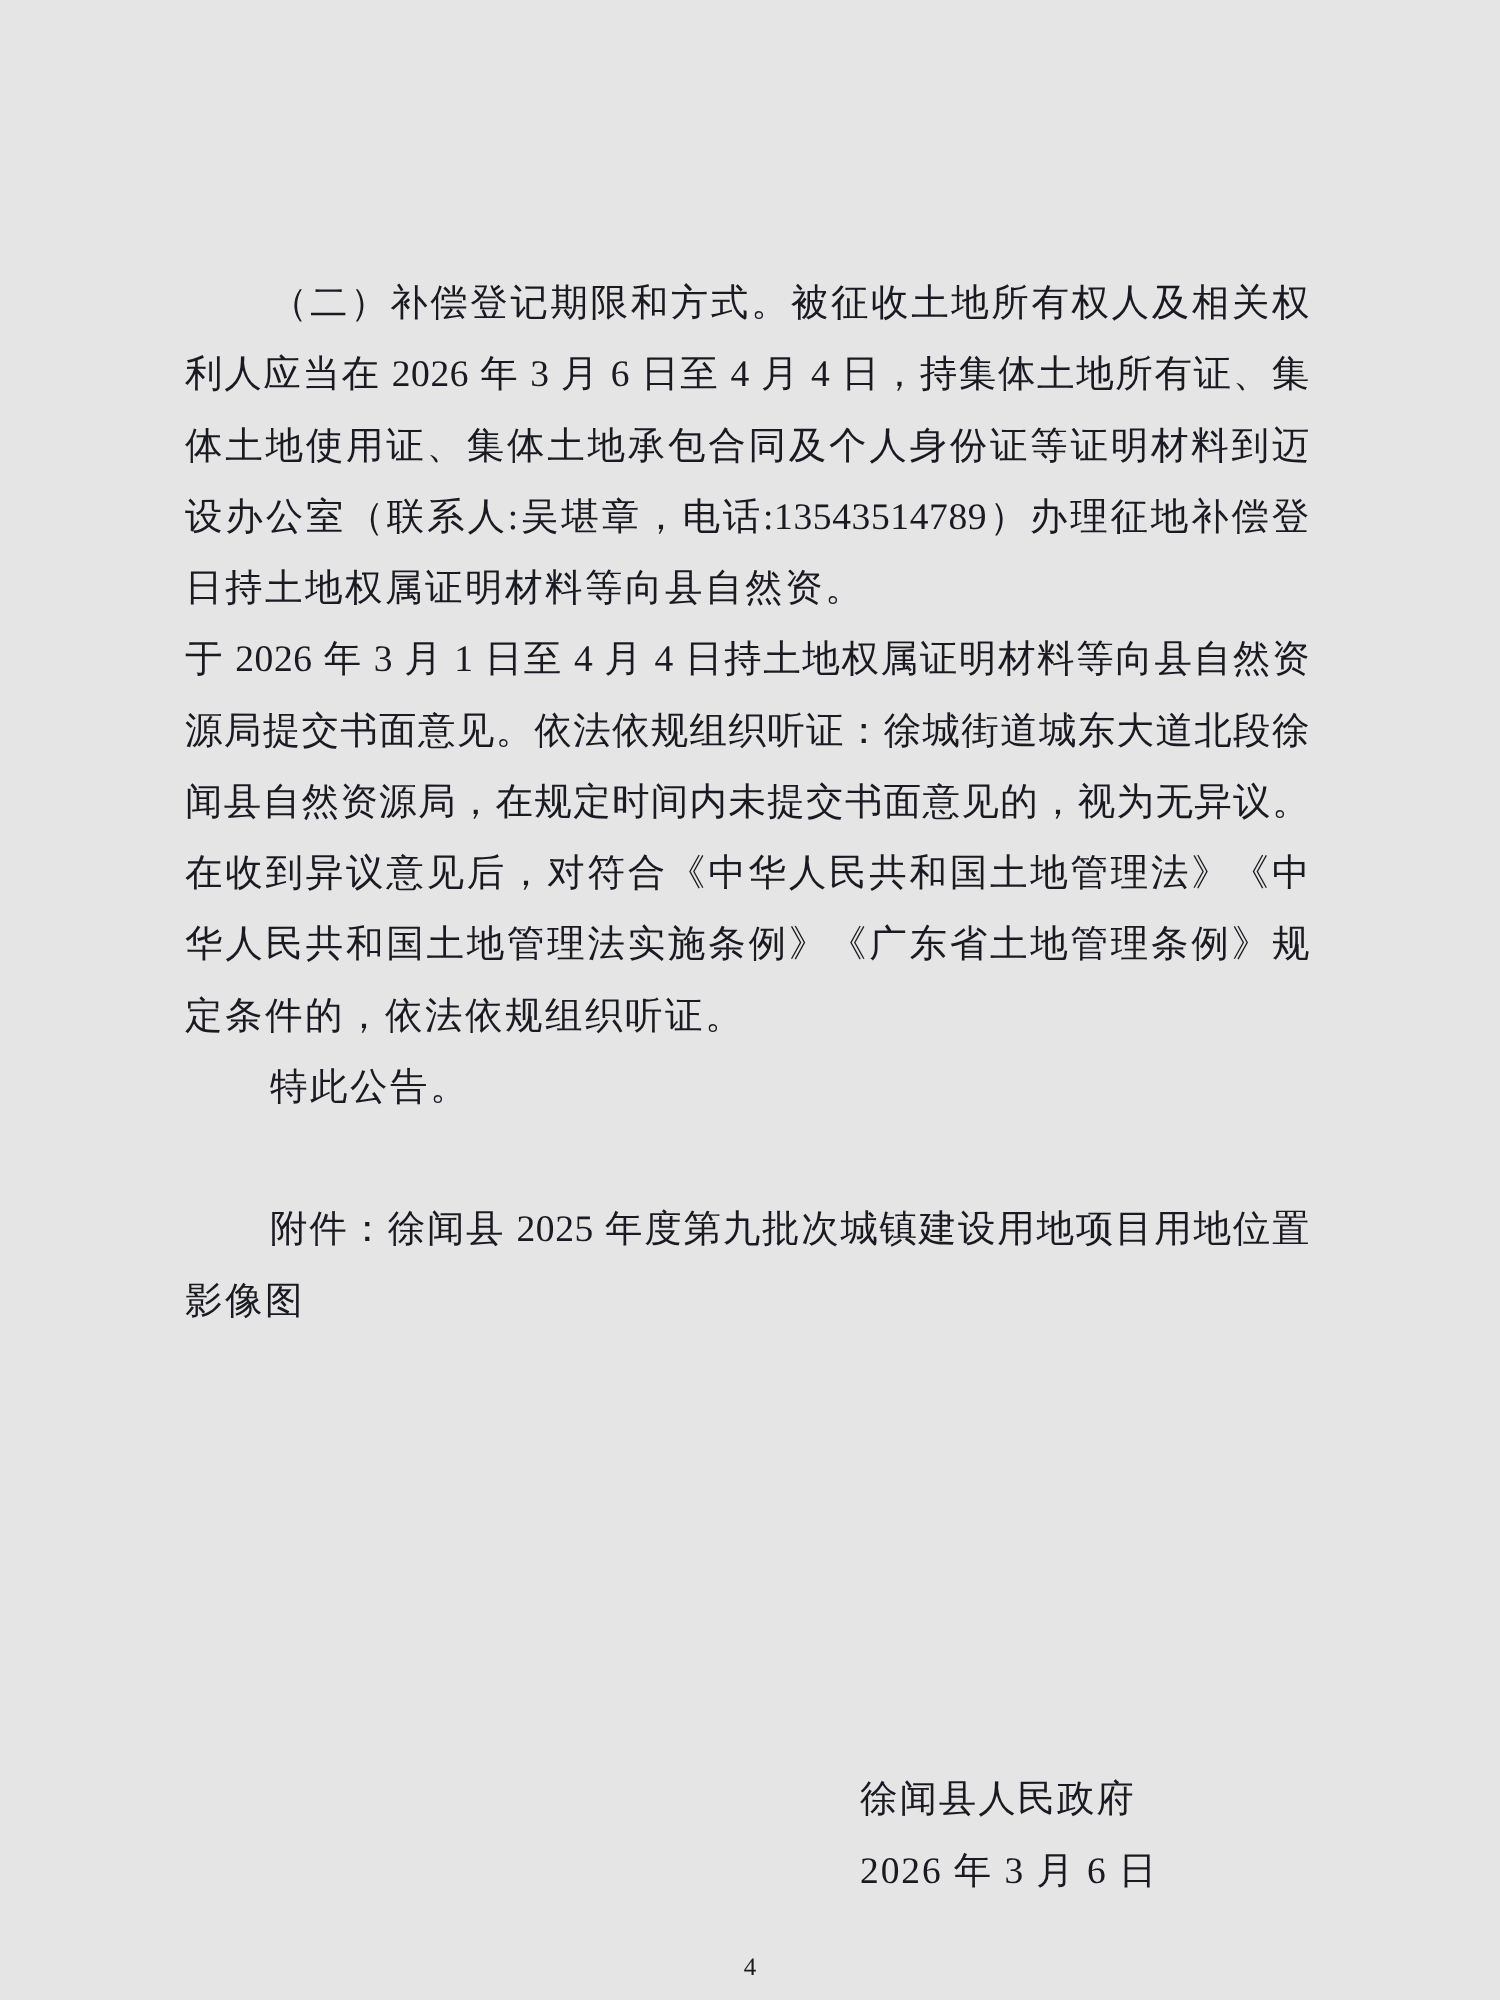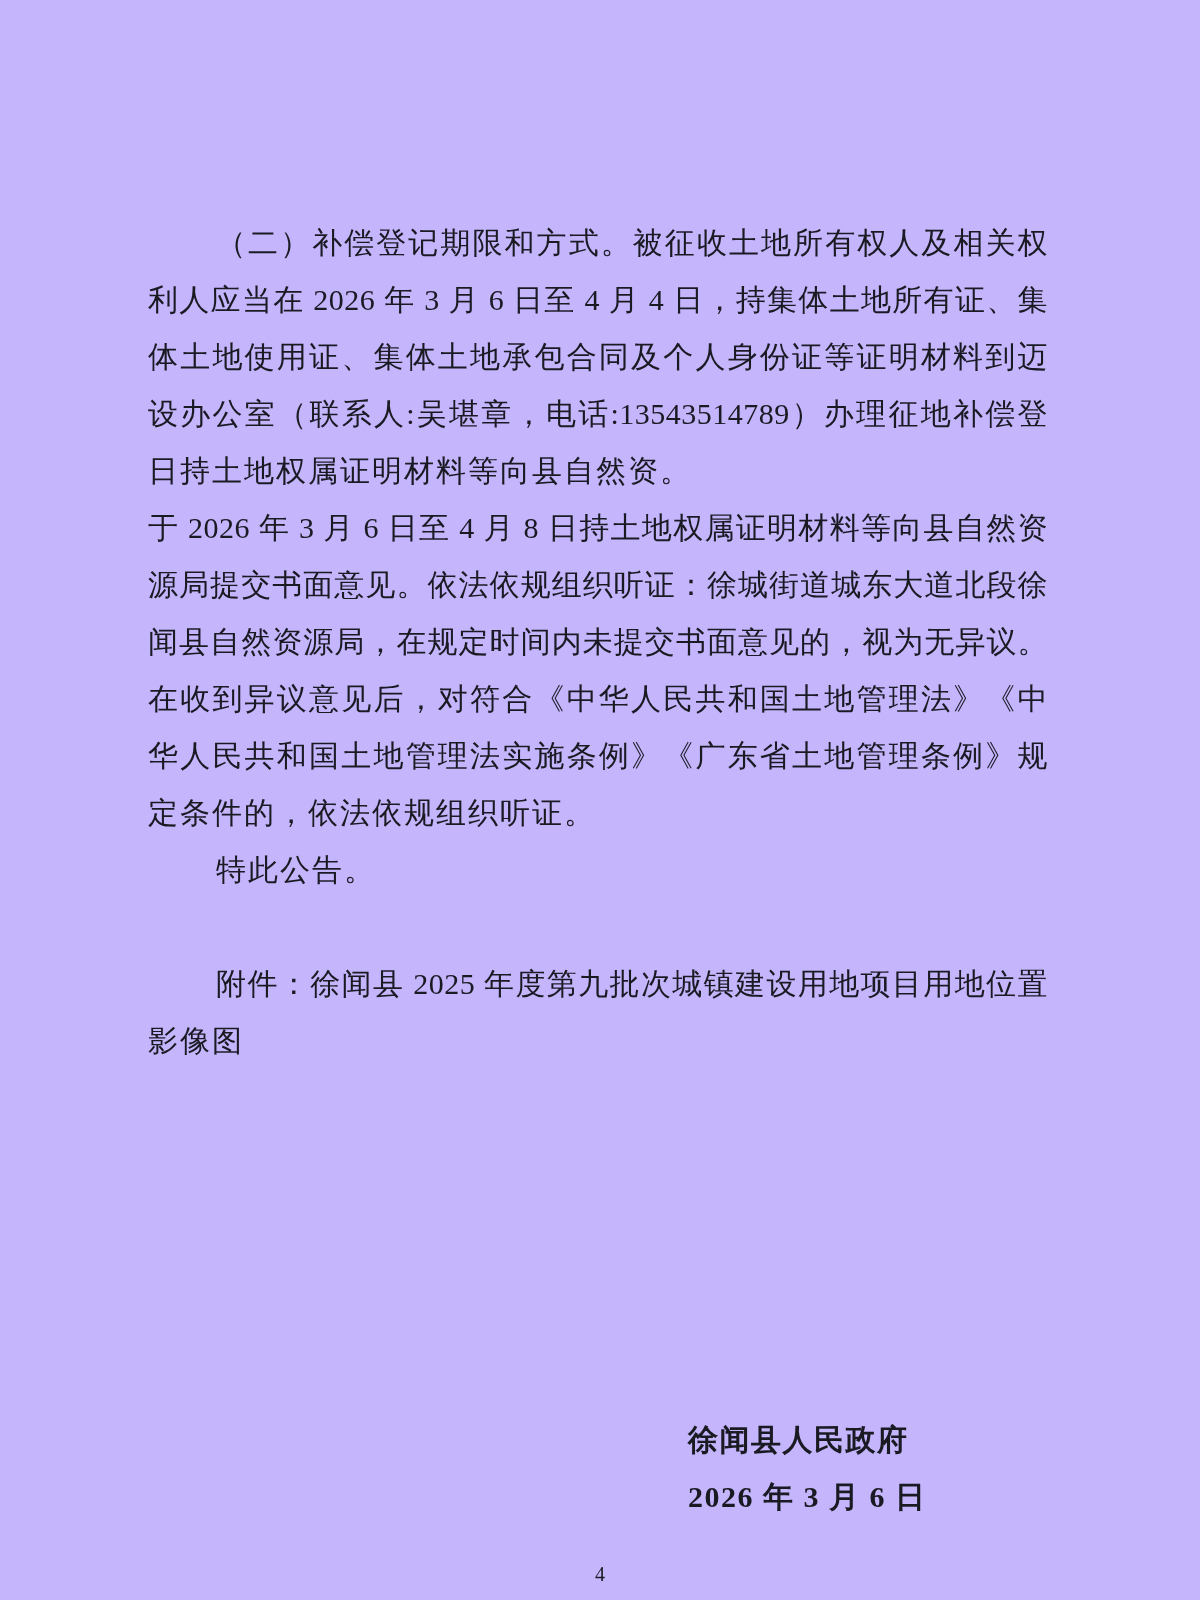--- a/index.html
+++ b/index.html
@@ -4,21 +4,21 @@
 <style>
   html, body {
     margin: 0;
     padding: 0;
     background: #ffffff;
   }
   .page {
     position: relative;
     width: 1200px;
     height: 1600px;
-    background: #c4b5fd;
+    background: #e5e5e5;
     overflow: hidden;
     font-family: "Liberation Serif", "DejaVu Serif", serif;
     color: #1a1a22;
   }
   .content {
     position: absolute;
     left: 148px;
     top: 214px;
     width: 900px;
   }
@@ -43,21 +43,20 @@
   }
   .gap-one {
     height: 57px;
   }
   .signature {
     position: absolute;
     top: 1411px;
     left: 688px;
     width: 218px;
     text-align: center;
-    font-weight: bold;
   }
   .signature .line {
     letter-spacing: 1.5px;
   }
   .page-footer {
     position: absolute;
     top: 1562px;
     left: 0;
     width: 100%;
     text-align: center;
@@ -77,21 +76,21 @@
 
     <div>
       <div class="line fill indent">（二）补偿登记期限和方式。被征收土地所有权人及相关权</div>
       <div class="line fill">利人应当在 2026 年 3 月 6 日至 4 月 4 日，持集体土地所有证、集</div>
       <div class="line fill">体土地使用证、集体土地承包合同及个人身份证等证明材料到迈</div>
       <div class="line fill">设办公室（联系人:吴堪章，电话:13543514789）办理征地补偿登</div>
       <div class="line">日持土地权属证明材料等向县自然资。</div>
     </div>
 
     <div>
-      <div class="line fill">于 2026 年 3 月 6 日至 4 月 8 日持土地权属证明材料等向县自然资</div>
+      <div class="line fill">于 2026 年 3 月 1 日至 4 月 4 日持土地权属证明材料等向县自然资</div>
       <div class="line fill">源局提交书面意见。依法依规组织听证：徐城街道城东大道北段徐</div>
       <div class="line fill">闻县自然资源局，在规定时间内未提交书面意见的，视为无异议。</div>
       <div class="line fill">在收到异议意见后，对符合《中华人民共和国土地管理法》《中</div>
       <div class="line fill">华人民共和国土地管理法实施条例》《广东省土地管理条例》规</div>
       <div class="line">定条件的，依法依规组织听证。</div>
     </div>
 
     <div>
       <div class="line indent">特此公告。</div>
     </div>

